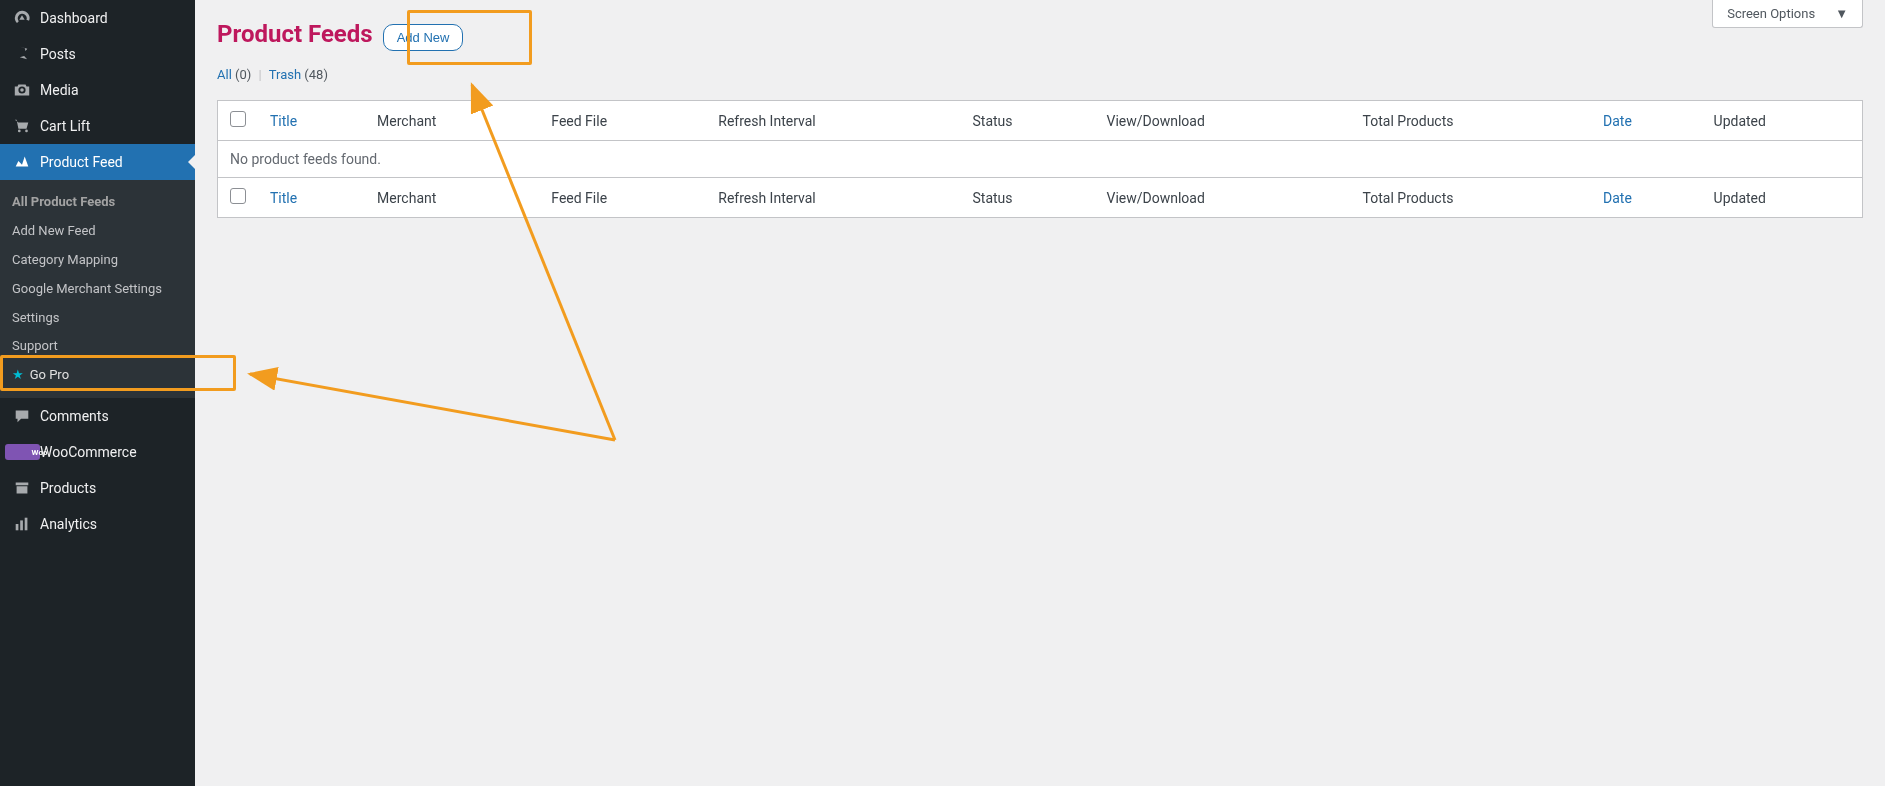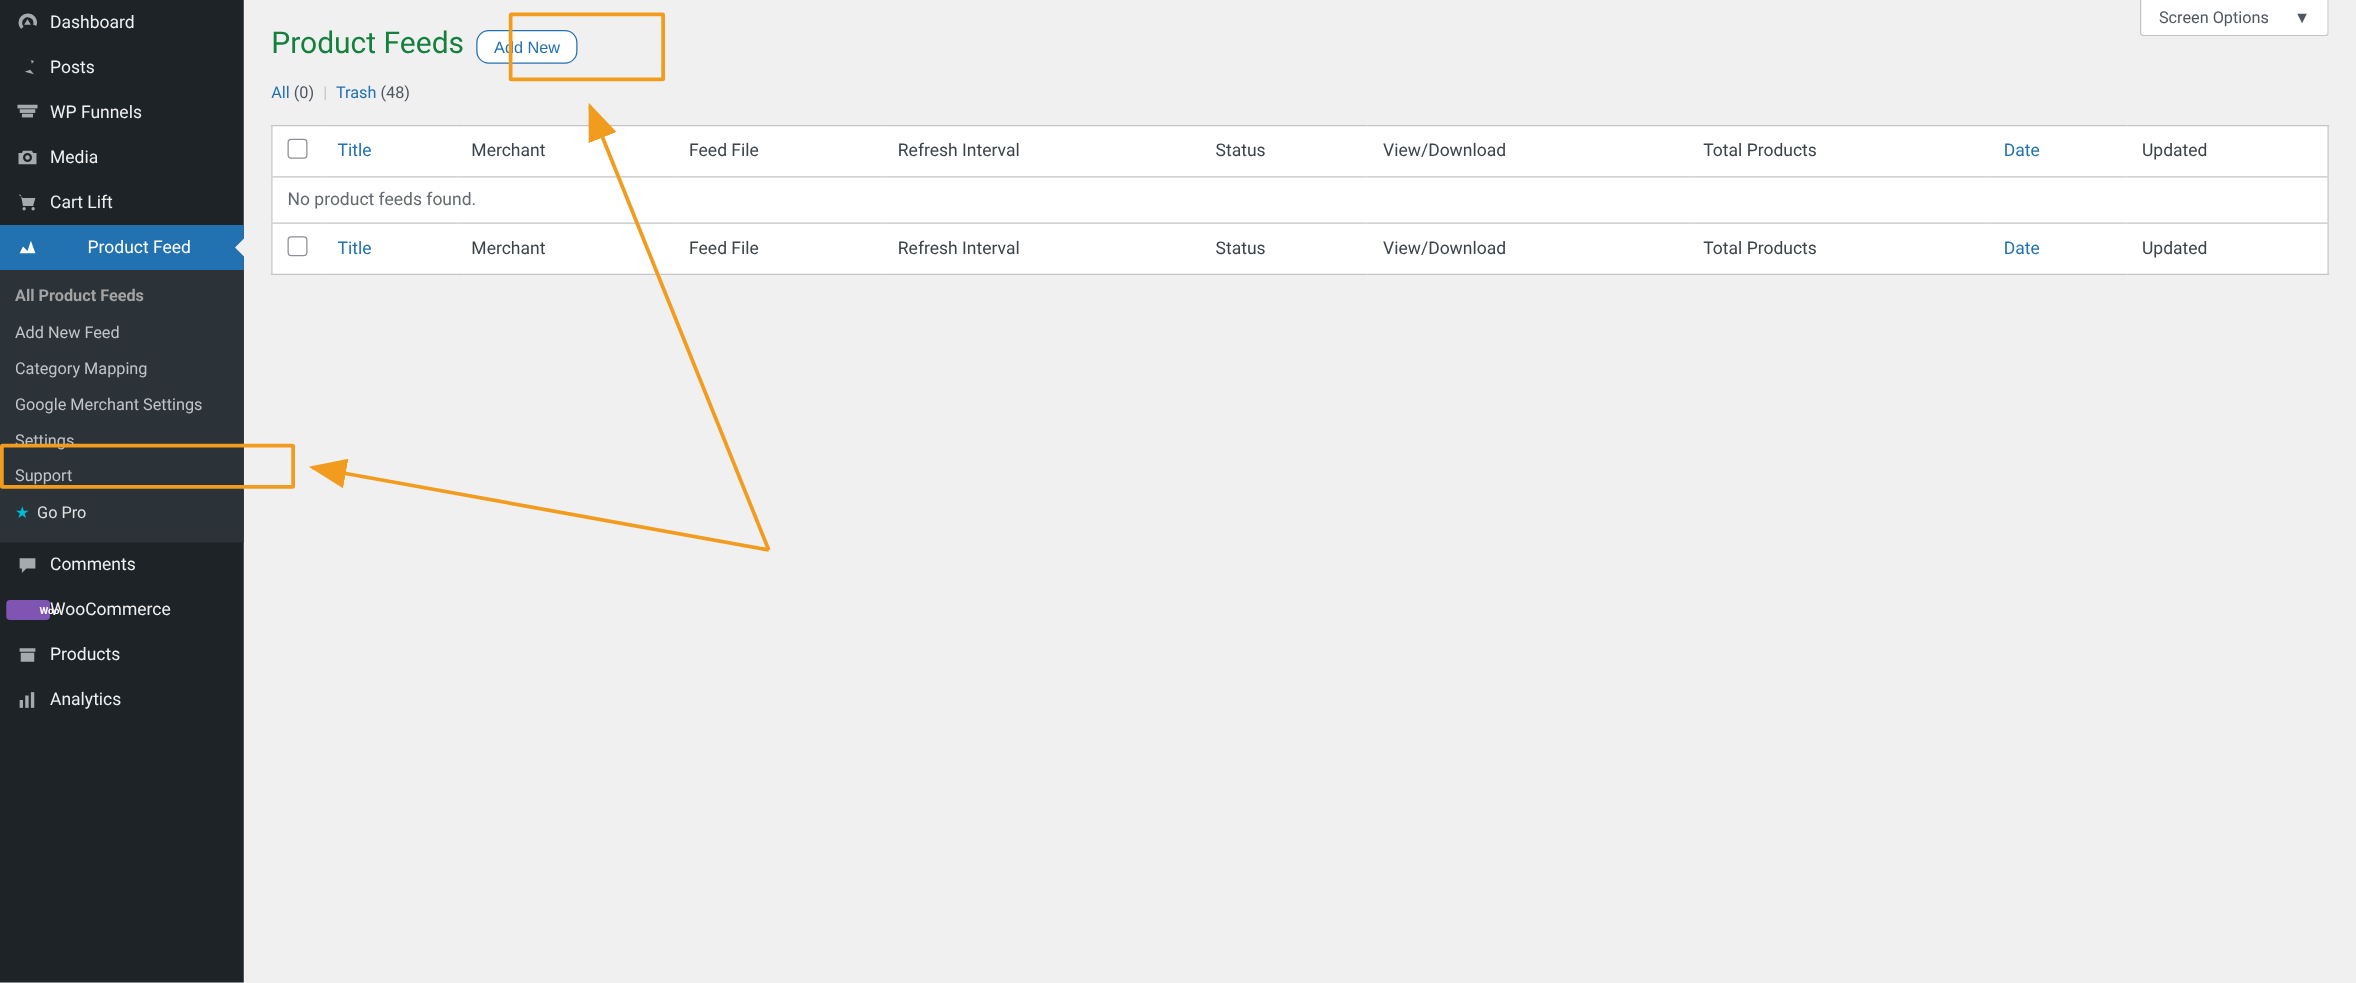--- a/index.html
+++ b/index.html
@@ -42,21 +42,20 @@
 }
 .menu-item .label {
   padding-left: 6px;
   font-size: 14px;
   color: #f0f0f1;
 }
 .menu-item.is-current {
   background: #2271b1;
   color: #fff;
   font-weight: 400;
-  gap: 30px;
 }
 .menu-item.is-current .icon { color: #fff; }
 .menu-item.is-current .label { color: #fff; }
 .menu-item.is-current::after {
   content: "";
   position: absolute;
   right: -1px;
   top: 50%;
   margin-top: -8px;
   border: 8px solid transparent;
@@ -108,22 +107,22 @@
 }
 
 .heading {
   display: flex;
   align-items: baseline;
   gap: 10px;
   padding-top: 10px;
 }
 .heading h1 {
   font-size: 24px;
-  font-weight: 400;
-  color: #15803d;
+  font-weight: 700;
+  color: #be185d;
 }
 .add-new-btn {
   border: 1px solid #2271b1;
   background: #fff;
   color: #2271b1;
   padding: 5px 13px;
   font-size: 13px;
   border-radius: 10px;
   cursor: pointer;
 }
@@ -218,30 +217,20 @@
 
   <div class="menu-item">
     <span class="icon">
       <svg width="18" height="18" viewBox="0 0 20 20" fill="currentColor">
           <path d="M12 2l6 6-3 1-4 4 1 5-6-6 5 1 4-4 1-3-4-4z" transform="rotate(-30 10 10)"></path>
         </svg>
     </span>
     <span class="label">Posts</span>
   </div>
 
-  <div class="menu-item">
-    <span class="icon">
-      <svg width="18" height="18" viewBox="0 0 20 20" fill="none" stroke="currentColor" stroke-width="1.8">
-          <rect x="2" y="4" width="16" height="1.5" fill="currentColor"></rect>
-          <rect x="4" y="8" width="12" height="1.5" fill="currentColor"></rect>
-          <rect x="6" y="12" width="8" height="1.5" fill="currentColor"></rect>
-        </svg>
-    </span>
-    <span class="label">WP Funnels</span>
-  </div>
 
   <div class="menu-item">
     <span class="icon">
       <svg width="18" height="18" viewBox="0 0 20 20" fill="currentColor">
           <path d="M2 6h3l1-2h8l1 2h3v10H2V6zm8 8a4 4 0 100-8 4 4 0 000 8zm0-2a2 2 0 110-4 2 2 0 010 4z"></path>
         </svg>
     </span>
     <span class="label">Media</span>
   </div>
 

